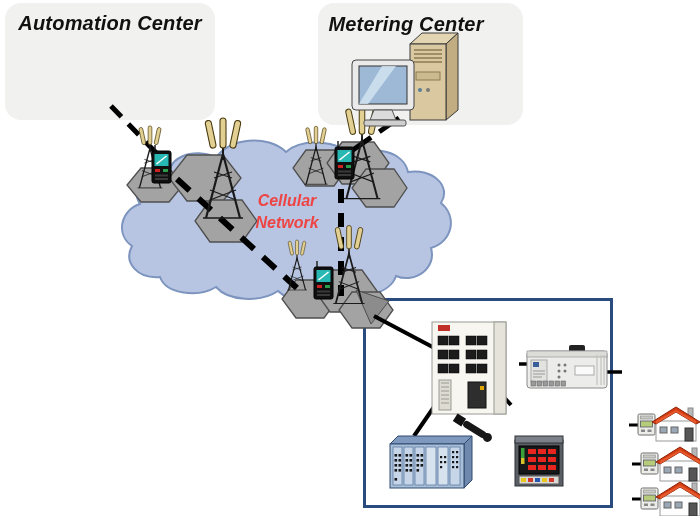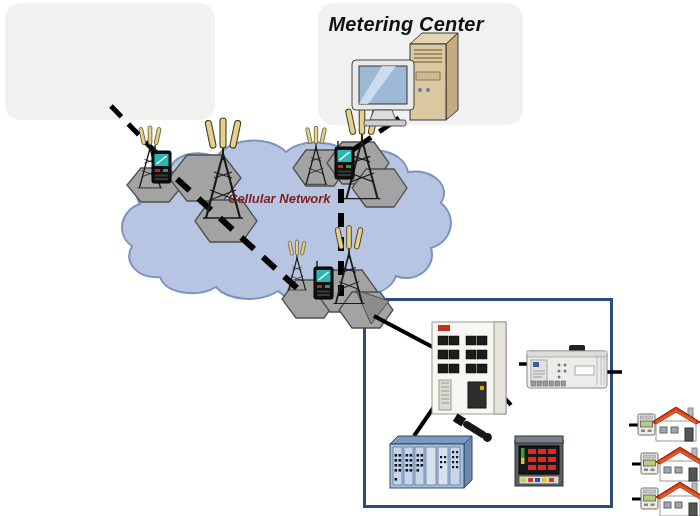--- a/index.html
+++ b/index.html
@@ -9,35 +9,36 @@
   }
   .stage svg.diagram{position:absolute;left:0;top:0;}
   .center-box{
     position:absolute;background:#f1f1f0;border-radius:16px;
   }
   .center-label{
     position:absolute;text-align:center;font-weight:bold;font-style:italic;
     font-size:20px;color:#111;letter-spacing:0.2px;
   }
   .cloud-label{
-    position:absolute;text-align:left;font-weight:bold;font-style:italic;
-    font-size:13px;line-height:1.4;color:#7f1d1d;
+    position:absolute;text-align:center;font-weight:bold;font-style:italic;
+    font-size:16px;line-height:1.4;color:#ef4444;
   }
   .hex{fill:var(--cell-fill);stroke:#4f4f4f;stroke-width:1.3;}
   .twr{stroke:#1a1a1a;fill:none;}
   .ant-pill{fill:var(--antenna-fill);stroke:#4a3c10;stroke-width:1.1;}
   .dash{stroke:var(--link-color);fill:none;}
   .solid{stroke:var(--link-color);fill:none;}
 </style>
 </head>
 <body>
 
 <div class="stage">
 
   <div class="center-box" style="left:5px;top:3px;width:210px;height:117px;"></div>
+  <div class="center-label" style="left:5px;top:12px;width:210px;">Automation Center</div>
 
   <div class="center-box" style="left:318px;top:3px;width:205px;height:122px;"></div>
   <div class="center-label" style="left:318px;top:13px;width:176px;">Metering Center</div>
 
   <div class="cloud-label" style="left:228px;top:190px;width:118px;z-index:3;">Cellular Network</div>
 
   <svg class="diagram" width="700" height="516" viewBox="0 0 700 516">
     <defs>
 
       <g id="tower">

